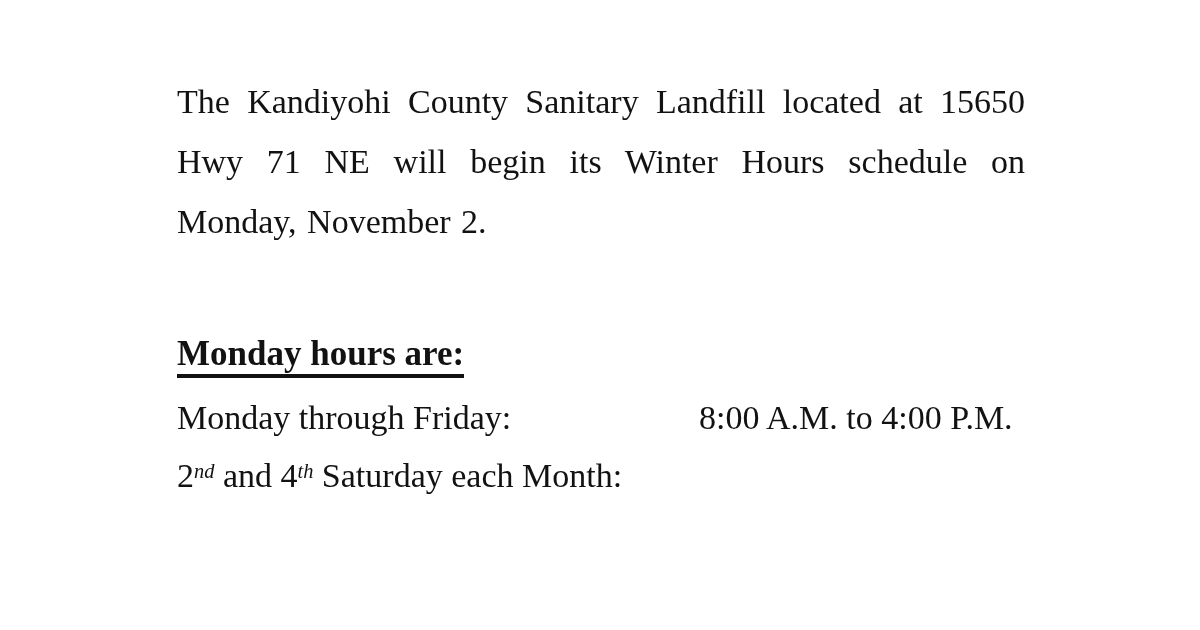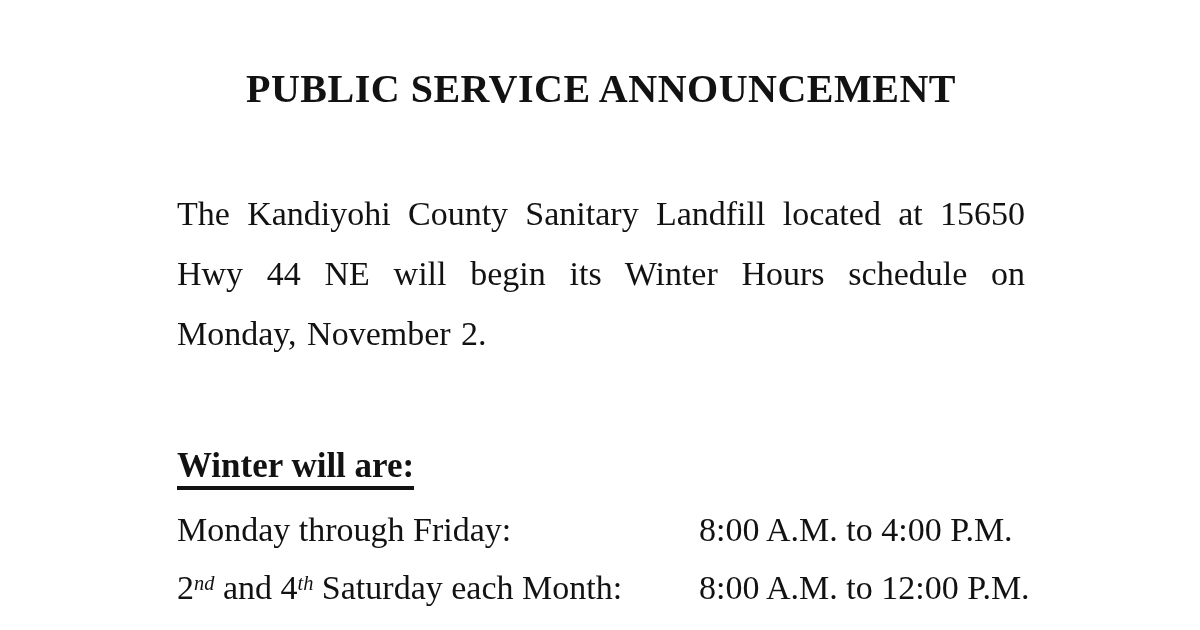--- a/index.html
+++ b/index.html
@@ -75,39 +75,37 @@
     line-height: 0;
     vertical-align: 0.42em;
     font-style: italic;
   }
 </style>
 </head>
 <body>
 
 <div class="page">
 
-  <h1 class="doc-title">PUBLIC SERVICE ANNOUNCEMENT</h1>
 
   <div class="body-paragraph">
     <div class="para-line">The Kandiyohi County Sanitary Landfill located at 15650</div>
-    <div class="para-line">Hwy 44 NE will begin its Winter Hours schedule on</div>
+    <div class="para-line">Hwy 71 NE will begin its Winter Hours schedule on</div>
     <div class="para-line last">Monday, November 2.</div>
   </div>
 
   <div class="winter-heading">
-    <span class="underlined">Winter will are:</span>
+    <span class="underlined">Monday hours are:</span>
   </div>
 
   <div class="schedule">
 
     <div class="schedule-row">
       <span class="schedule-label">Monday through Friday:</span>
       <span class="schedule-time">8:00 A.M. to 4:00 P.M.</span>
     </div>
 
     <div class="schedule-row">
       <span class="schedule-label"><span>2</span><sup class="ordinal">nd</sup><span> and 4</span><sup class="ordinal">th</sup><span> Saturday each Month:</span></span>
-      <span class="schedule-time">8:00 A.M. to 12:00 P.M.</span>
     </div>
 
   </div>
 
 </div>
 
 </body></html>

